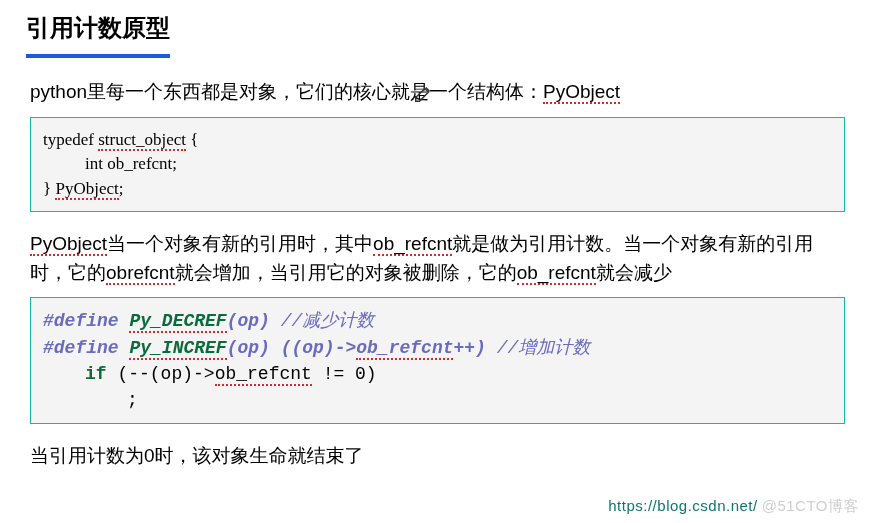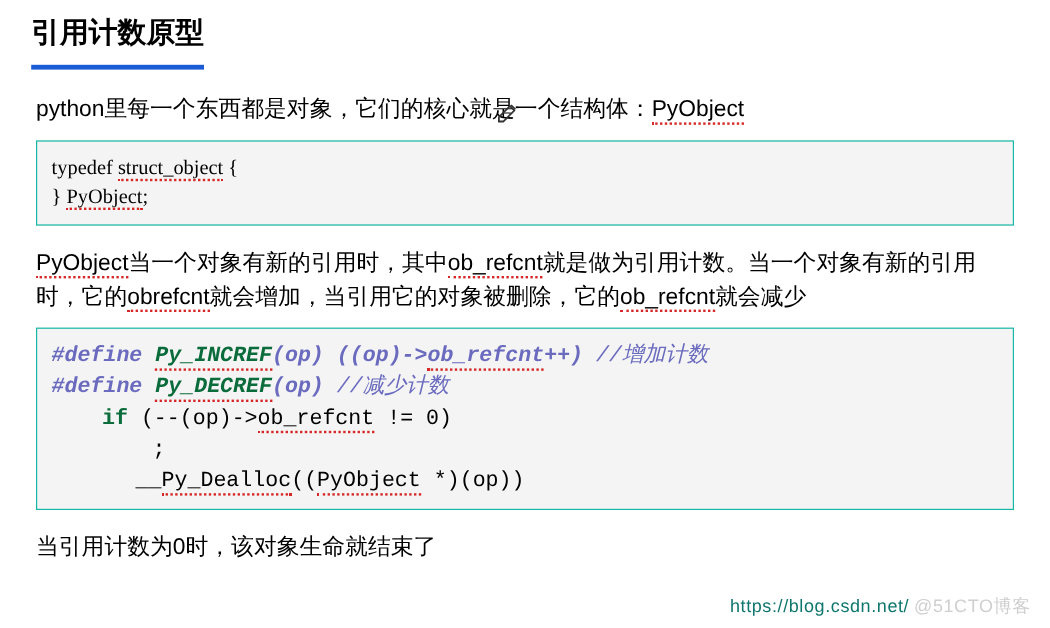--- a/index.html
+++ b/index.html
@@ -86,43 +86,41 @@
   <svg viewBox="0 0 24 24" width="22" height="22">
     <path d="M3 17l10-10 4 4L7 21H3v-4z" fill="none" stroke="#333" stroke-width="1.6"></path>
     <path d="M14 6l4 4" stroke="#333" stroke-width="1.6"></path>
   </svg>
 </div>
 
 <div class="codebox codebox1">
   <div>
     <span>typedef </span><span class="u-red">struct_object</span><span> {</span>
   </div>
+  <span class="indent1">int ob_refcnt;</span>
   <div>
     <span>} </span><span class="u-red">PyObject</span><span>;</span>
   </div>
 </div>
 
 <div class="para">
   <span class="u-red">PyObject</span><span>当一个对象有新的引用时，其中</span><span class="u-red">ob_refcnt</span><span>就是做为引用计数。当一个对象有新的引用时，它的</span><span class="u-red">obrefcnt</span><span>就会增加，当引用它的对象被删除，它的</span><span class="u-red">ob_refcnt</span><span>就会减少</span>
 </div>
 
 <div class="codebox codebox2">
   <div>
-    <span class="blue bold italic">#define </span><span class="green bold italic u-red">Py_INCREF</span><span class="blue bold italic">(op)   ((op)-&gt;</span><span class="blue bold italic u-red">ob_refcnt</span><span class="blue bold italic">++) </span><span class="blue italic">//增加计数</span>
+    <span class="blue bold italic">#define </span><span class="green bold italic u-red">Py_DECREF</span><span class="blue bold italic">(op)  </span><span class="blue italic">//减少计数</span>
   </div>
   <div>
-    <span class="blue bold italic">#define </span><span class="green bold italic u-red">Py_DECREF</span><span class="blue bold italic">(op)  </span><span class="blue italic">//减少计数</span>
+    <span class="blue bold italic">#define </span><span class="green bold italic u-red">Py_INCREF</span><span class="blue bold italic">(op)   ((op)-&gt;</span><span class="blue bold italic u-red">ob_refcnt</span><span class="blue bold italic">++) </span><span class="blue italic">//增加计数</span>
   </div>
   <div class="indent1">
     <span class="green bold">if</span><span> (--(op)-&gt;</span><span class="u-red">ob_refcnt</span><span> != 0)</span>
   </div>
   <span class="indent3">;</span>
-  <div class="indent2">
-    <span>__</span><span class="u-red">Py_Dealloc</span><span>((</span><span class="u-red">PyObject</span><span> *)(op))</span>
-  </div>
 </div>
 
 <div class="para">当引用计数为0时，该对象生命就结束了</div>
 
 <div class="watermark">
   <span class="left">https://blog.csdn.net/</span><span>@51CTO博客</span>
 </div>
 
 
 

